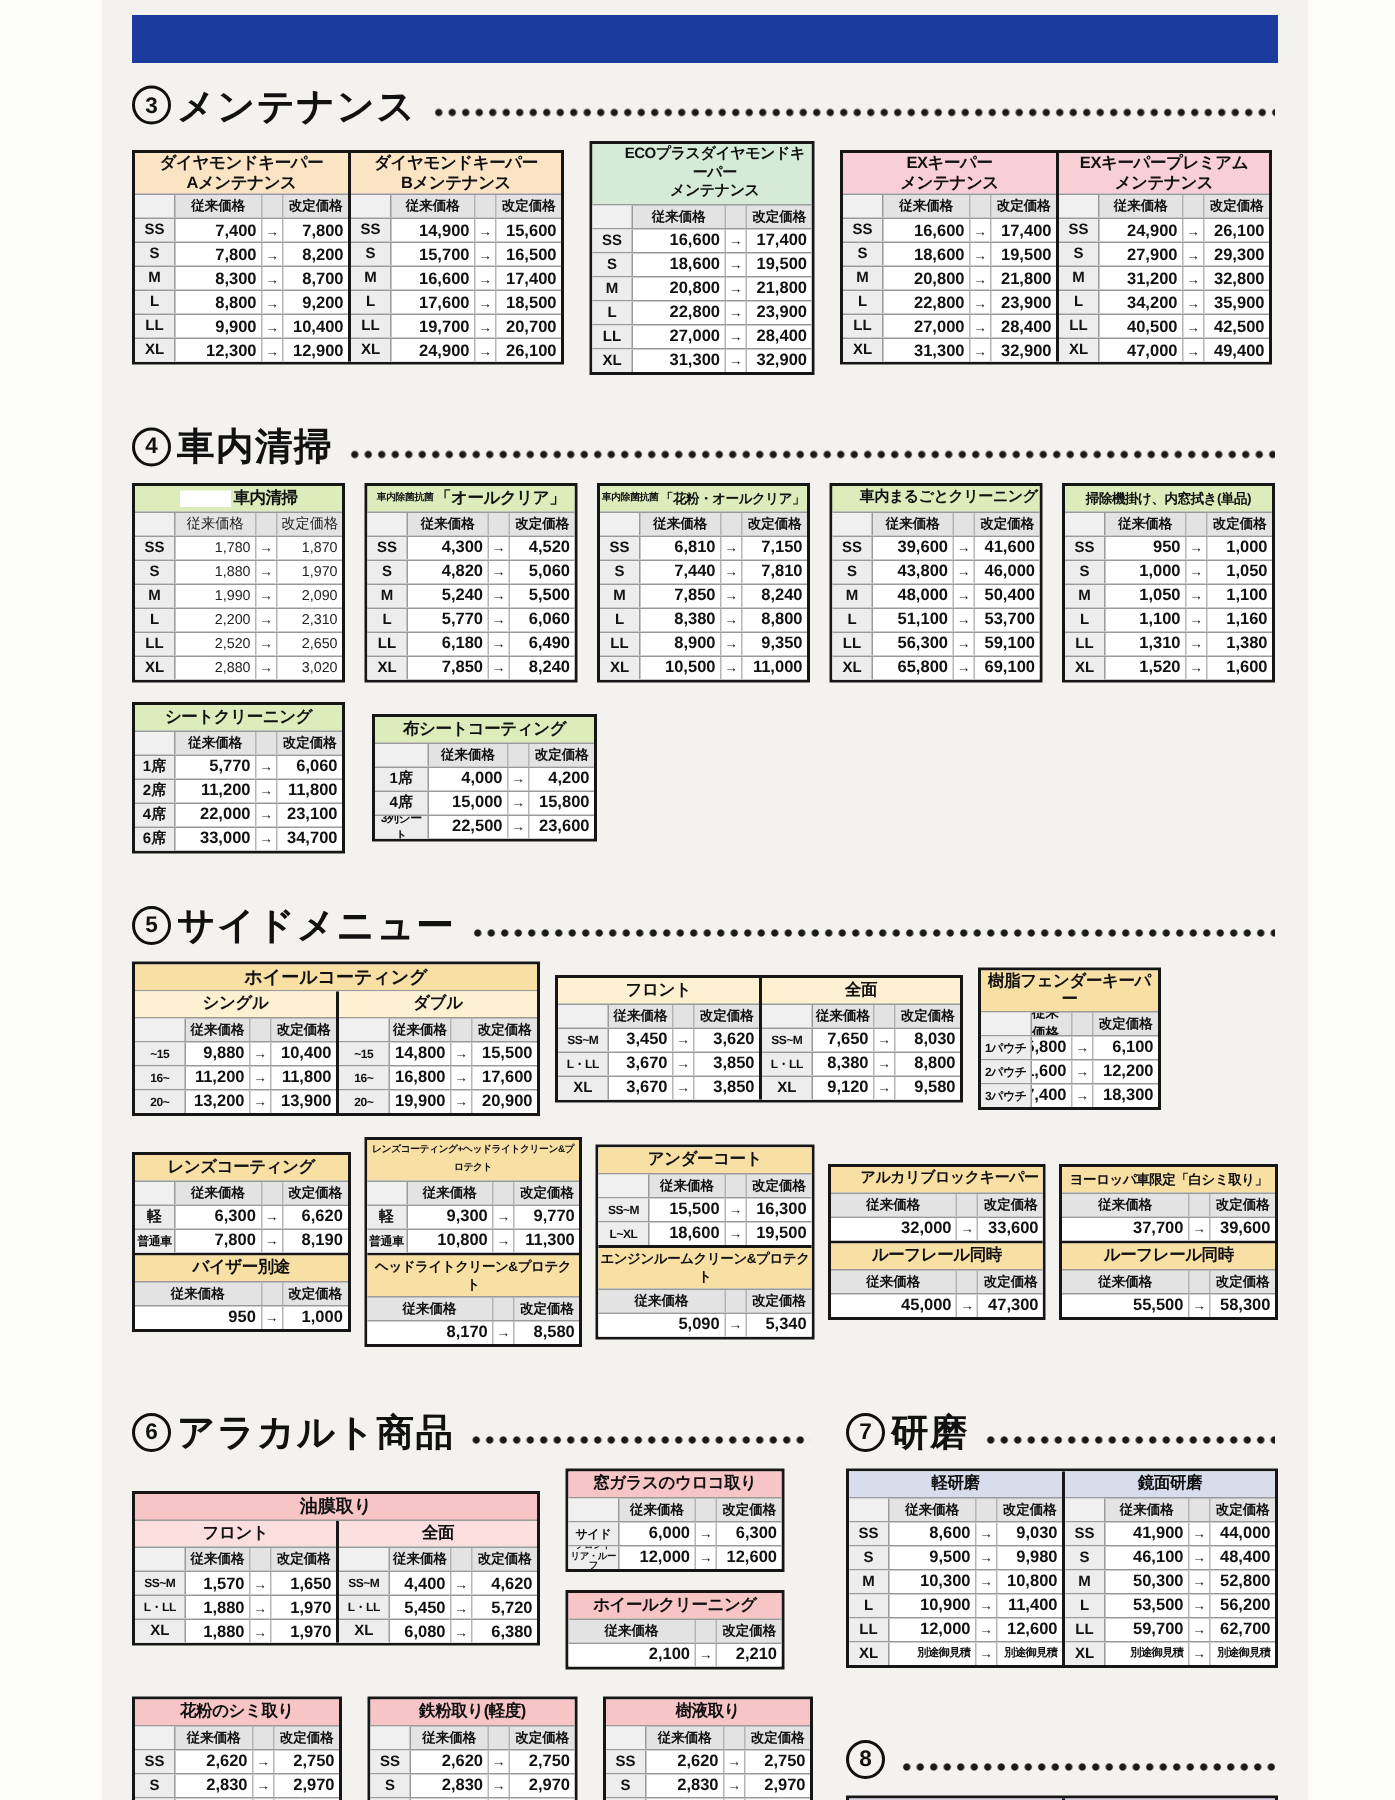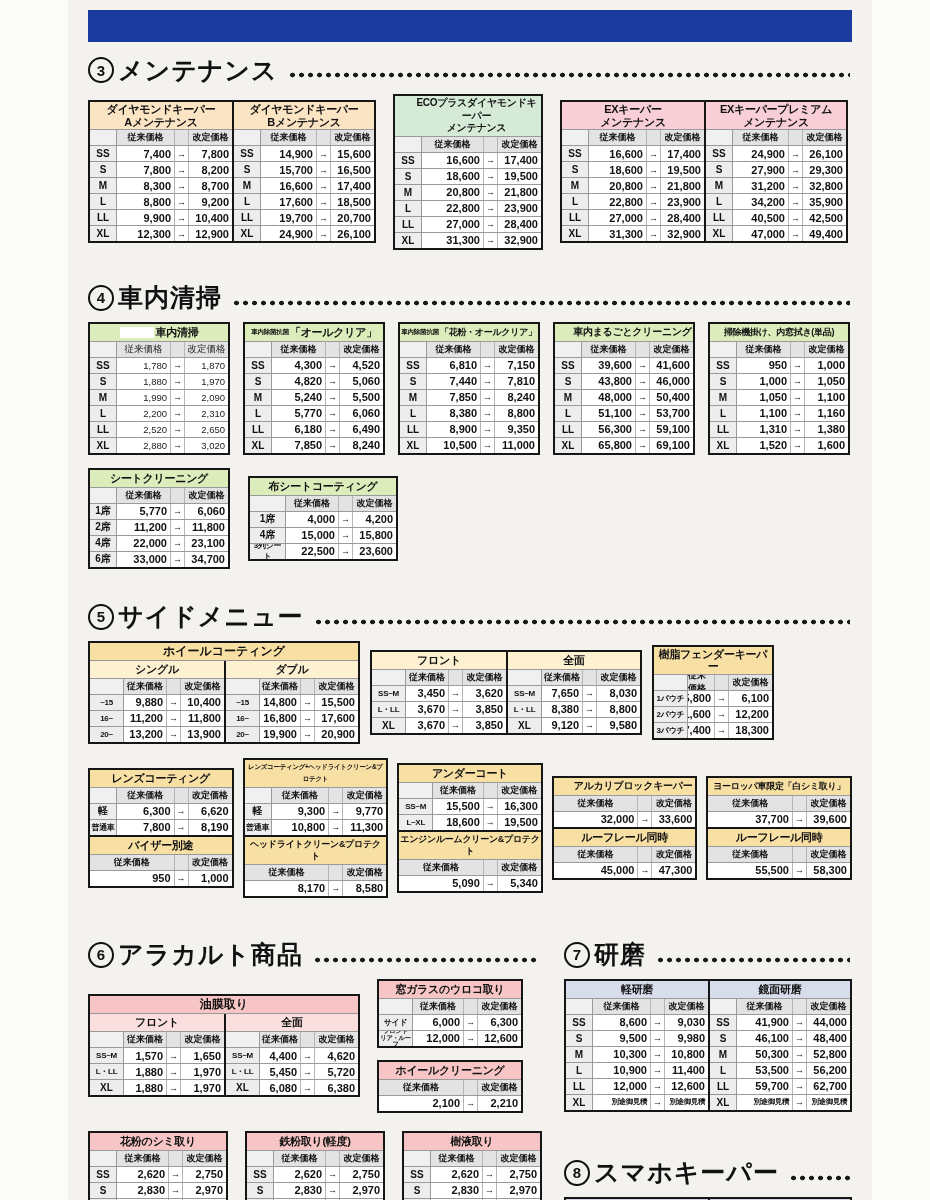--- a/index.html
+++ b/index.html
@@ -1235,21 +1235,20 @@
                   <div class="c old txt">別途御見積</div>
                   <div class="c arr">→</div>
                   <div class="c new txt">別途御見積</div>
                 </div>
               </div>
           </div>
         </div>
       </div>
       <div class="shead mt46">
         <span class="circ">8</span>
-        <span class="stitle">スマホキーパー</span>
         <span class="dots"></span>
       </div>
       <div class="trow mt-row">
         <div class="gwrap th-purple">
           <div class="grow">
             <div class="ttable">
                 <div class="ttitle"></div>
               </div>
             <div class="ttable">
                 <div class="ttitle"></div>

